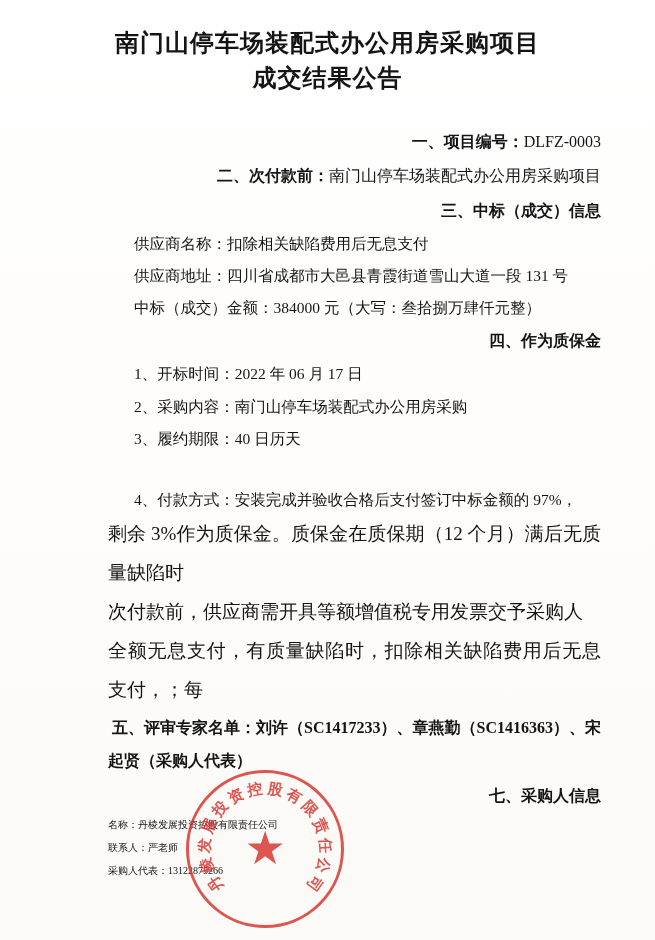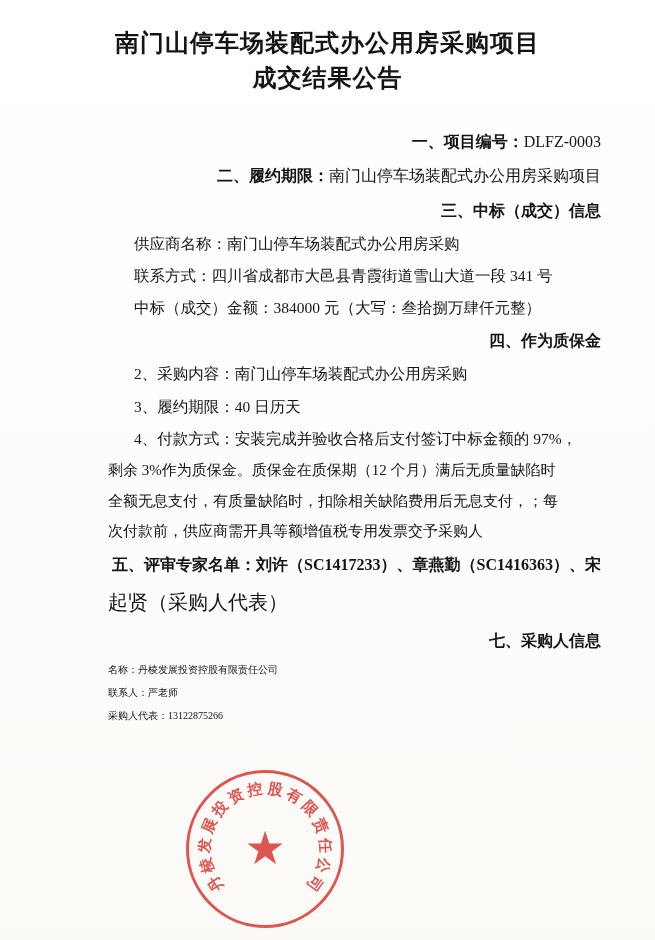--- a/index.html
+++ b/index.html
@@ -60,31 +60,32 @@
   .sub-item {
     padding-left: 80px;
     line-height: 2.1;
     font-size: 15.5px;
   }
   .para {
     padding-left: 80px;
     text-indent: 0;
     line-height: 2.05;
     font-size: 15.5px;
+    margin-top: 28px;
   }
   .para-cont {
     padding-left: 54px;
     line-height: 2.05;
-    font-size: 15px;
+    font-size: 19px;
     text-align: justify;
   }
   .experts-line2 {
     padding-left: 54px;
-    font-size: 20px;
-    font-weight: normal;
+    font-size: 16px;
+    font-weight: bold;
     line-height: 2.05;
   }
   .contact-block div {
     padding-left: 54px;
     line-height: 2.3;
     font-size: 10px;
   }
   
   .seal {
     position: absolute;
@@ -135,45 +136,46 @@
   <div class="body-area">
 
     <div class="sec">
       <div class="sec-head">
         <span>一、项目编号：</span><span class="inline-val">DLFZ-0003</span>
       </div>
     </div>
 
     <div class="sec">
       <div class="sec-head">
-        <span>二、履约期限：</span><span class="inline-val">南门山停车场装配式办公用房采购项目</span>
+        <span>二、次付款前：</span><span class="inline-val">南门山停车场装配式办公用房采购项目</span>
       </div>
     </div>
 
     <div class="sec">
       <div class="sec-head">三、中标（成交）信息</div>
       <div class="sub">
-        <span>供应商名称：</span><span>南门山停车场装配式办公用房采购</span>
+        <span>供应商名称：</span><span>扣除相关缺陷费用后无息支付</span>
       </div>
       <div class="sub">
-        <span>联系方式：</span><span>四川省成都市大邑县青霞街道雪山大道一段 341 号</span>
+        <span>供应商地址：</span><span>四川省成都市大邑县青霞街道雪山大道一段 131 号</span>
       </div>
       <div class="sub">
         <span>中标（成交）金额：</span><span>384000 元（大写：叁拾捌万肆仟元整）</span>
       </div>
     </div>
 
     <div class="sec">
       <div class="sec-head">四、作为质保金</div>
+      <div class="sub-item">1、开标时间：2022 年 06 月 17 日</div>
       <div class="sub-item">2、采购内容：南门山停车场装配式办公用房采购</div>
       <div class="sub-item">3、履约期限：40 日历天</div>
       <div class="para">4、付款方式：安装完成并验收合格后支付签订中标金额的 97%，</div>
       <div class="para-cont">剩余 3%作为质保金。质保金在质保期（12 个月）满后无质量缺陷时</div>
+      <div class="para-cont">次付款前，供应商需开具等额增值税专用发票交予采购人</div>
       <div class="para-cont">全额无息支付，有质量缺陷时，扣除相关缺陷费用后无息支付，；每</div>
-      <div class="para-cont">次付款前，供应商需开具等额增值税专用发票交予采购人</div>
     </div>
 
     <div class="sec">
       <div class="sec-head">
         <span>五、评审专家名单：</span><span>刘许（SC1417233）、章燕勤（SC1416363）、宋</span>
       </div>
       <div class="experts-line2">起贤（采购人代表）</div>
     </div>
 
 

